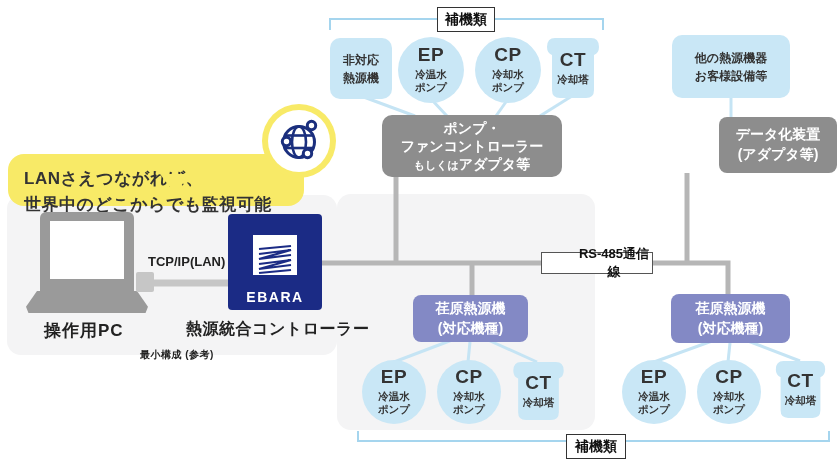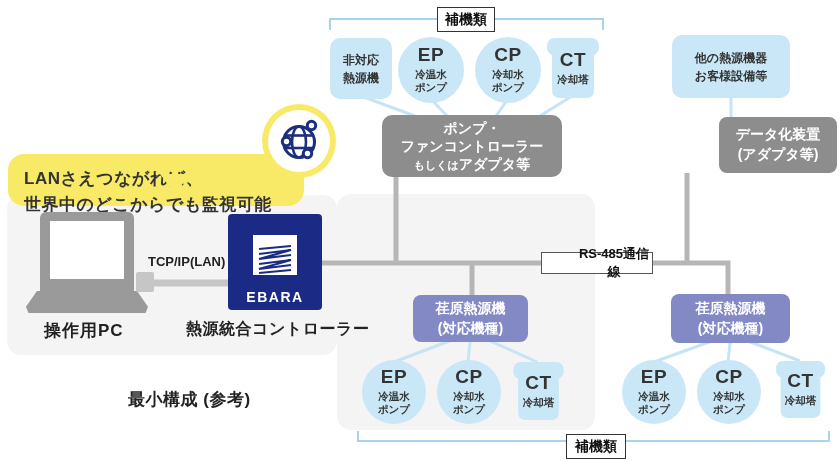--- a/index.html
+++ b/index.html
@@ -222,21 +222,21 @@
     </div>
     <div class="ebara-word">EBARA</div>
   </div>
 
   <div class="abs caption" style="left:44px; top:319px; font-size:17px; letter-spacing:1px;">
     <span>操作用PC</span>
   </div>
   <div class="abs caption" style="left:186px; top:319px; font-size:16px; letter-spacing:0.5px;">
     <span>熱源統合コントローラー</span>
   </div>
-  <div class="abs caption" style="left:128px; top:348px; font-size:17px; letter-spacing:0.5px;margin-top:40px;">
+  <div class="abs caption" style="left:140px; top:348px; font-size:10px; letter-spacing:0.5px;">
     <span>最小構成 (参考)</span>
   </div>
 
   <div class="abs tag-box" style="left:541px; top:252px; width:112px; height:22px; font-size:13px; border-color:#555;padding-left:34px;">
     <span>RS-485通信線</span>
   </div>
 
   <div class="abs purple-box" style="left:413px; top:295px; width:115px; height:47px;">
     <div>荏原熱源機</div>
     <div>(対応機種)</div>

